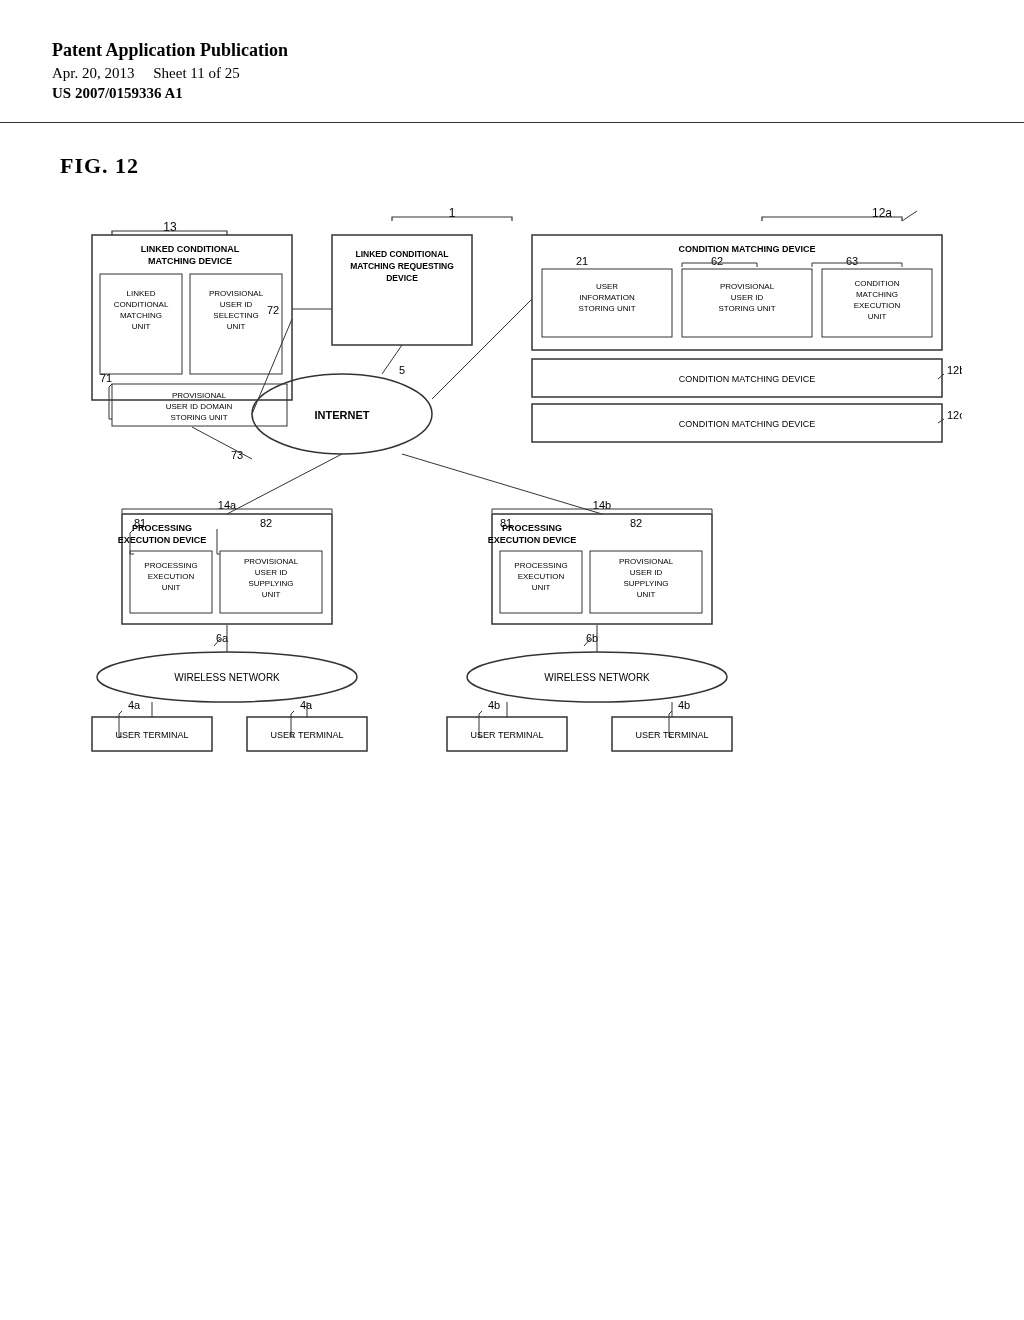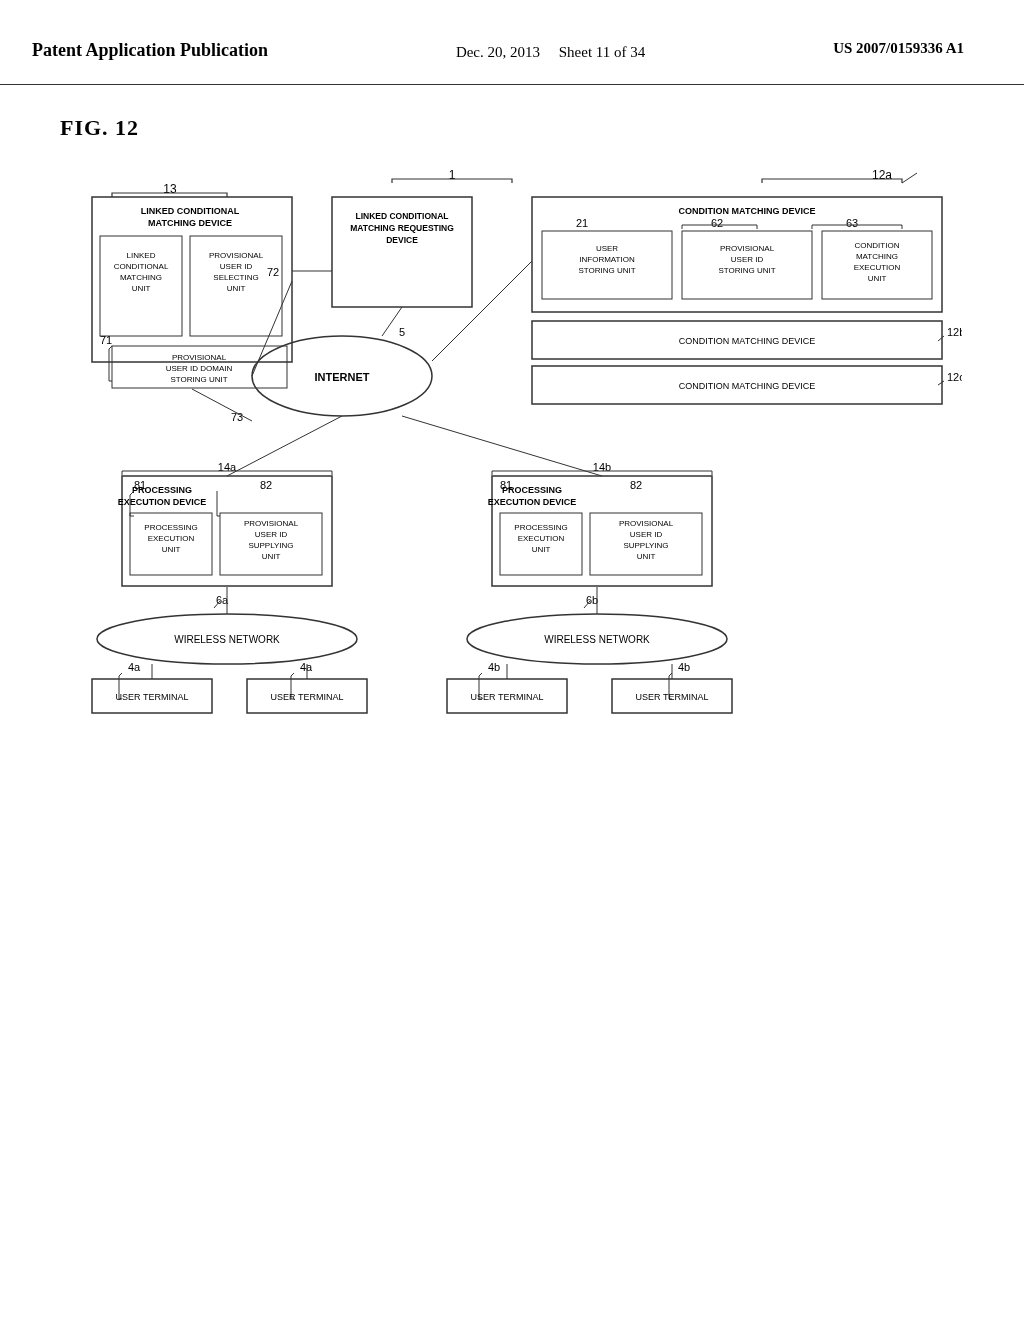--- a/index.html
+++ b/index.html
@@ -8,22 +8,23 @@
       height: 1320px;
       background: #fff;
       font-family: 'Times New Roman', Times, serif;
       position: relative;
       overflow: hidden;
     }
     .page-header {
       display: flex;
       justify-content: space-between;
       align-items: flex-start;
-      padding: 40px 60px 20px 32px;
+      padding: 40px 60px 20px 52px;
       border-bottom: 1px solid #333;
+      flex-direction: column;
     }
     .header-left {
       font-size: 18px;
       font-weight: bold;
     }
     .header-center {
       font-size: 15px;
       text-align: center;
       line-height: 1.6;
     }
@@ -47,22 +48,22 @@
       display: block;
       margin: 0 auto;
     }
   </style>
 </head>
 <body>
 
 <div class="page-header">
   <div class="header-left">Patent Application Publication</div>
   <div class="header-center">
-    <span>Dec. 20, 2013</span>&nbsp;&nbsp;&nbsp;&nbsp;
-    <span>Sheet 11 of 34</span>
+    <span>Apr. 20, 2013</span>&nbsp;&nbsp;&nbsp;&nbsp;
+    <span>Sheet 11 of 25</span>
   </div>
   <div class="header-right">US 2007/0159336 A1</div>
 </div>
 
 <div class="diagram-area">
   <div class="fig-title">FIG. 12</div>
 
   <svg width="900" height="680" viewBox="0 0 900 680">
 
     <text x="390" y="18" font-size="12" font-family="Arial" text-anchor="middle">1</text>

